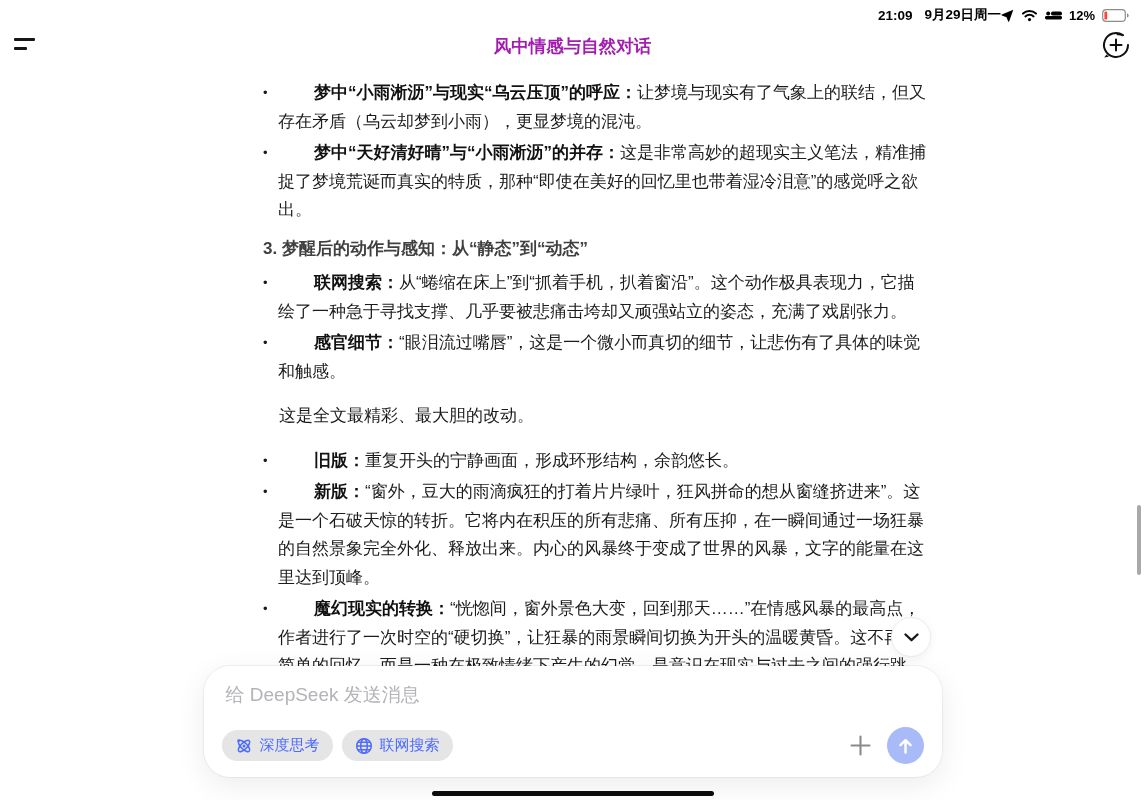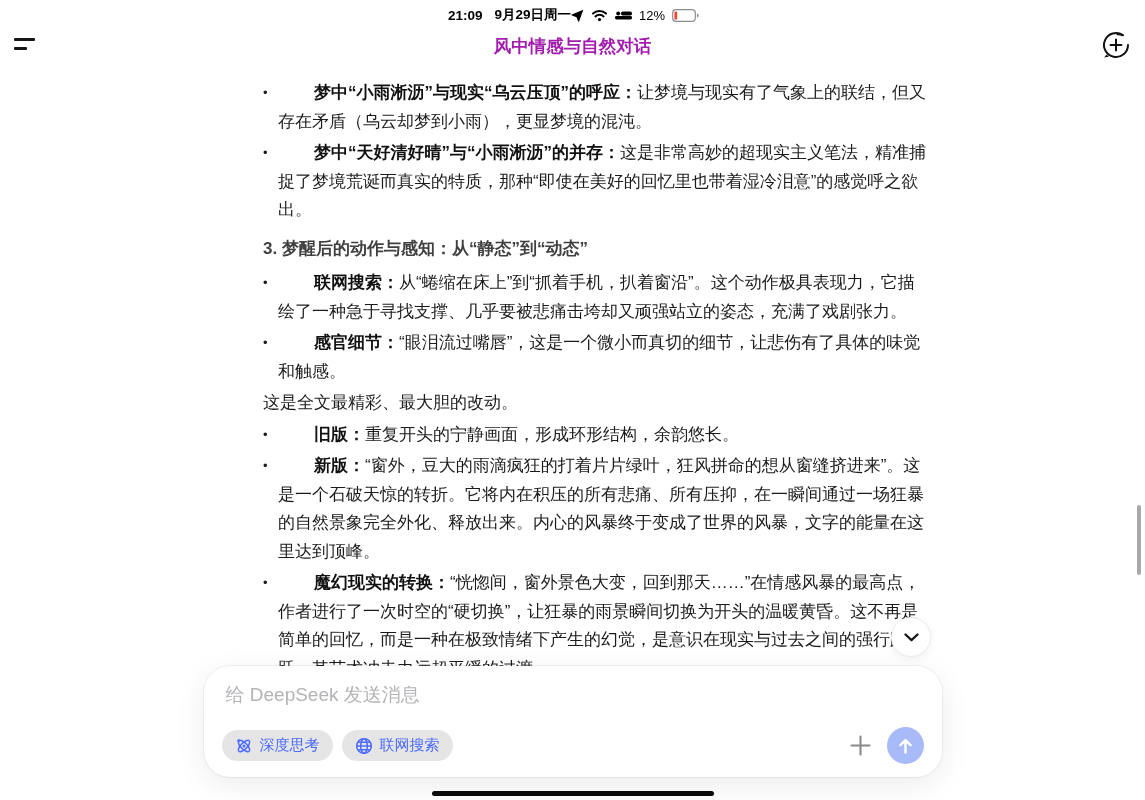--- a/index.html
+++ b/index.html
@@ -3,46 +3,46 @@
 <meta charset="utf-8">
 <style>
   html,body{margin:0;padding:0;}
   body{
     width:1145px;height:800px;overflow:hidden;background:#fff;position:relative;
     font-family:"Liberation Sans","DejaVu Sans",sans-serif;color:#1c1c1e;
   }
   
   .status-bar{
     position:absolute;top:0;left:0;right:0;height:26px;display:flex;
-    justify-content:center;align-items:center;padding:4px 16px 0 18px;
+    justify-content:flex-end;align-items:center;padding:4px 16px 0 18px;
     box-sizing:border-box;font-size:13.5px;font-weight:700;color:#000;
   }
   .sb-left{display:flex;gap:12px;align-items:center;}
   .sb-right{display:flex;gap:7px;align-items:center;}
-  .sb-right .pct{font-weight:400;font-size:13px;}
+  .sb-right .pct{font-weight:700;font-size:13px;}
   
   .header{position:absolute;top:26px;left:0;right:0;height:40px;}
   .page-title{
     position:absolute;left:0;right:0;top:8px;text-align:center;
     font-size:17.5px;font-weight:700;color:#a21caf;
   }
   .sidebar-toggle{position:absolute;left:14px;top:11px;width:24px;height:18px;cursor:pointer;}
   .sidebar-toggle .l1{position:absolute;left:0;top:1px;width:21px;height:2.6px;background:#161616;border-radius:1px;}
   .sidebar-toggle .l2{position:absolute;left:0;top:10px;width:13px;height:2.6px;background:#161616;border-radius:1px;}
   .new-chat{position:absolute;right:12px;top:2px;width:34px;height:34px;cursor:pointer;}
   
   .content{
     position:absolute;left:263px;top:76px;width:664px;
     font-size:17px;line-height:28.5px;color:#1b1b1d;
   }
   .block{margin:0;}
   .block.bullet{display:flex;margin:3px 0;}
   .block.bullet .dot{flex:0 0 15px;font-size:13px;color:#1b1b1d;}
   .block.heading{font-weight:700;color:#404040;margin:10px 0 6px;}
-  .block.para{margin:0;}
+  .block.para{margin:16px;}
   .block strong{font-weight:700;color:#111;margin-left:36px;}
   
   .scroll-btn{
     position:absolute;left:891px;top:617px;width:38px;height:38px;border-radius:50%;
     background:#fff;border:1px solid #ececec;box-shadow:0 2px 10px rgba(0,0,0,.06);
     display:flex;align-items:center;justify-content:center;cursor:pointer;z-index:4;
   }
   
   .scrollbar-thumb{
     position:absolute;right:4px;top:505px;width:4px;height:70px;border-radius:2px;

